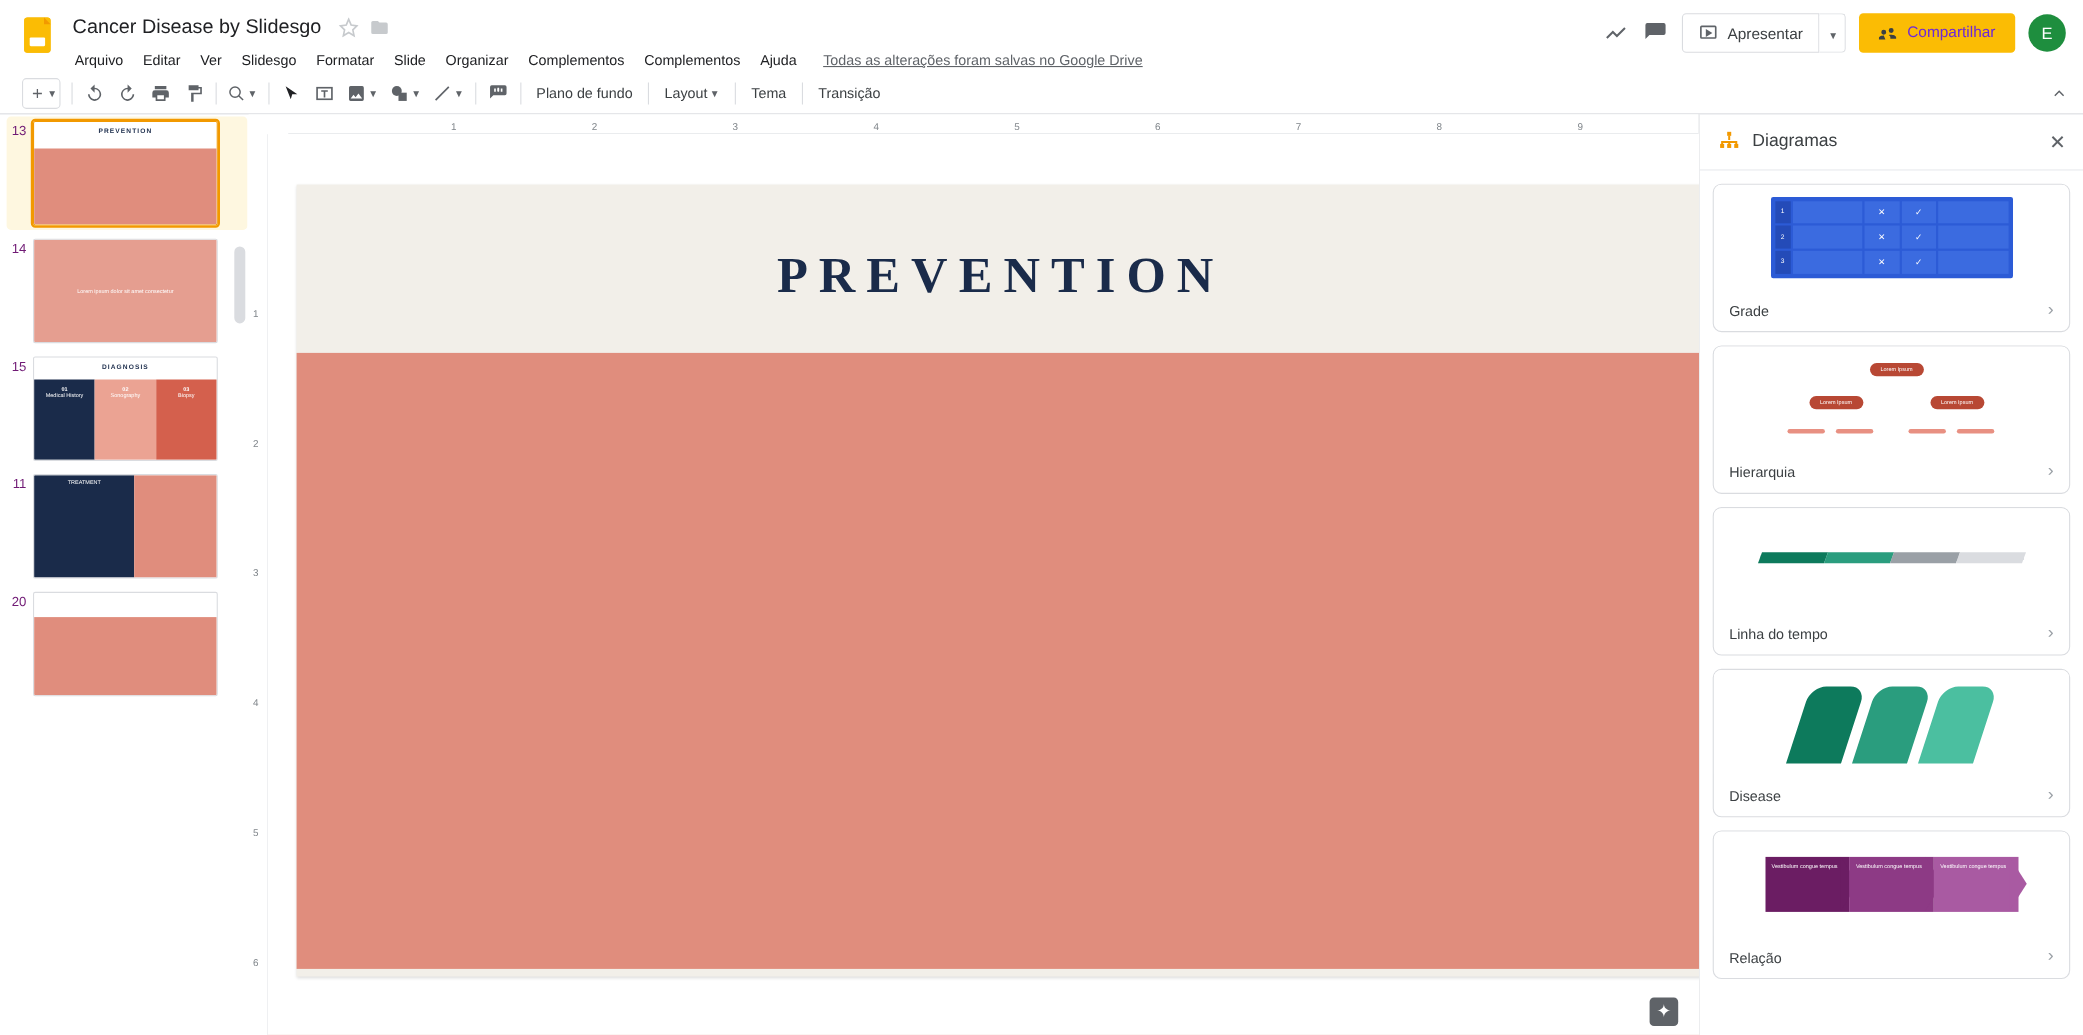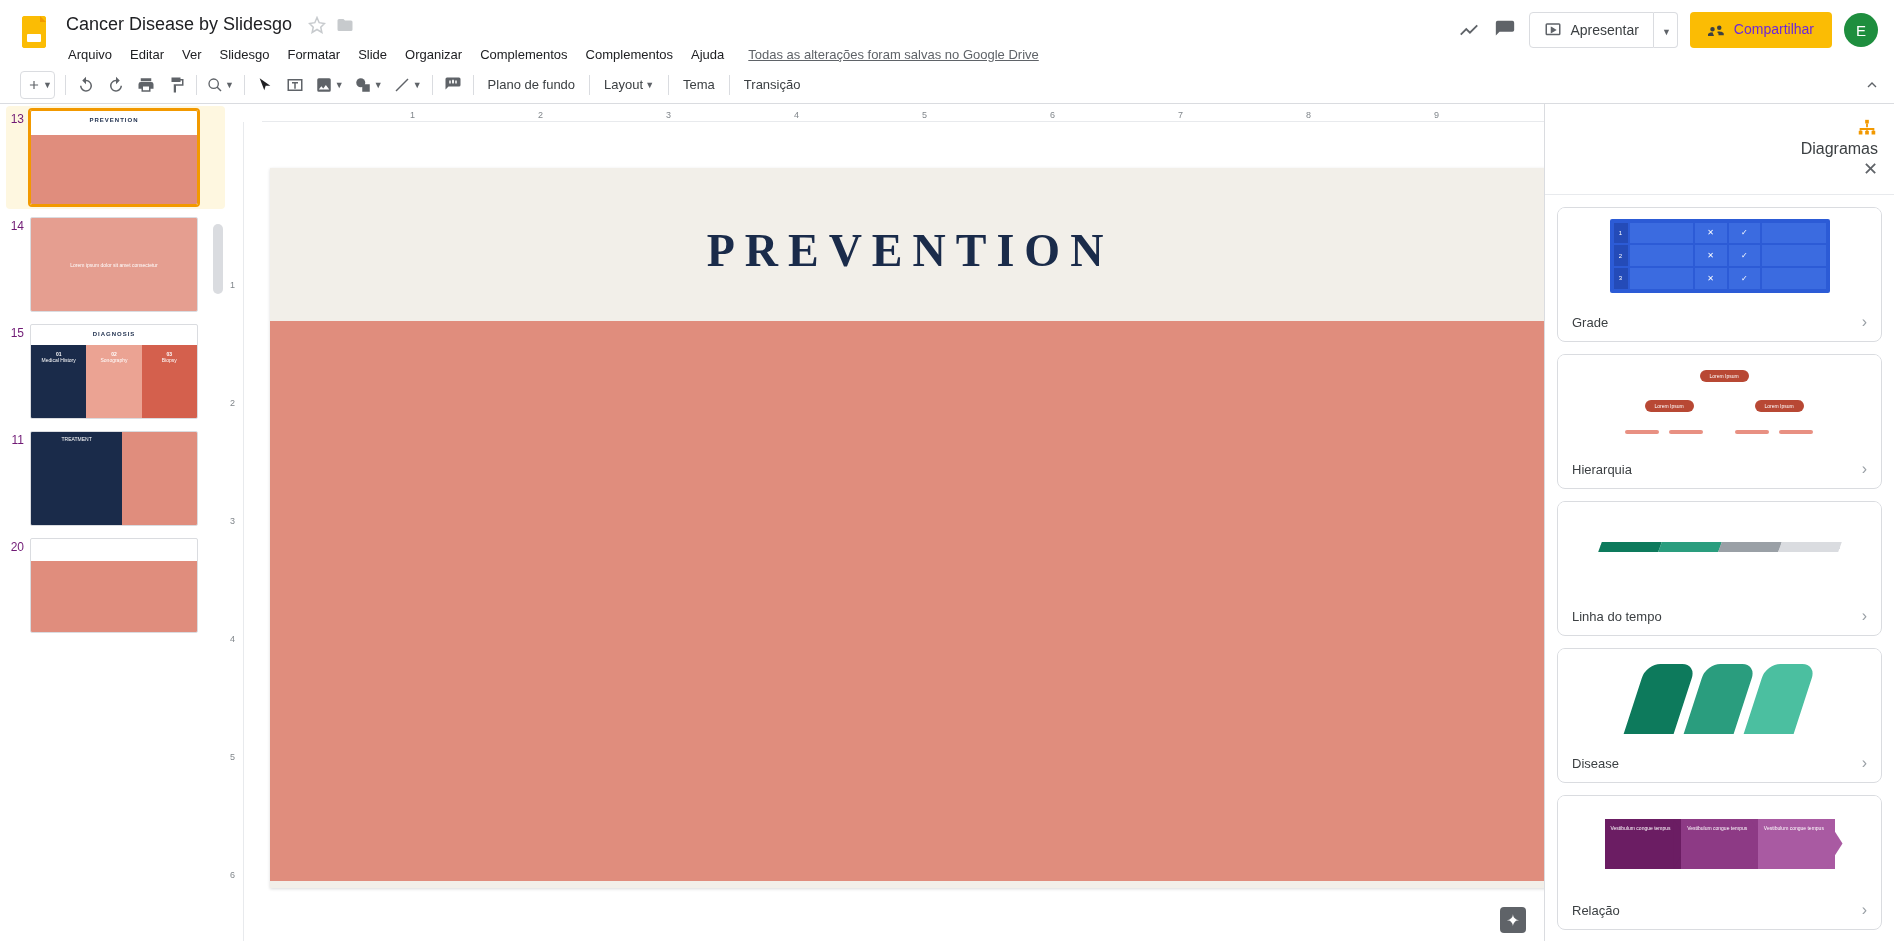--- a/index.html
+++ b/index.html
@@ -56,21 +56,21 @@
 .ruler-v { width:18px; border-right:1px solid #e8eaed; position:relative; font-size:9px; color:#80868b;}
 .ruler-v span{position:absolute;left:4px;transform:rotate(0);}
 .stage { flex:1; position:relative; background:#fff; overflow:auto;}
 .slide { position:absolute; left:26px; top:46px; width:1280px; height:720px; background:#f2efe9; box-shadow:0 1px 3px rgba(0,0,0,.15); }
 .slide-title { font-size:46px; letter-spacing:10px; color:#1a2b4a; text-align:center; padding:56px 0 44px; font-weight:600; font-family:Georgia,serif;}
 .slide-body { background:#e08d7d; height:560px;}
 .fab{position:absolute;right:18px;bottom:8px;width:26px;height:26px;background:#5f6368;border-radius:4px;display:flex;align-items:center;justify-content:center;color:#fff;font-size:16px;cursor:pointer;}
 
 
 .sidepanel { width:350px; border-left:1px solid #dadce0; display:flex; flex-direction:column;}
-.sp-head { display:flex; align-items:flex-end; padding:14px 16px; border-bottom:1px solid #e8eaed;flex-direction:column;}
+.sp-head { display:flex; align-items:center; gap:10px; padding:14px 16px; border-bottom:1px solid #e8eaed;}
 .sp-head .sp-icon{color:#f29900;}
 .sp-title { font-size:16px; color:#3c4043;}
 .sp-close { margin-left:auto; cursor:pointer; font-size:18px; color:#5f6368;}
 .sp-body { flex:1; overflow-y:auto; padding:12px;}
 .diag-card { border:1px solid #dadce0; border-radius:8px; margin-bottom:12px; cursor:pointer; overflow:hidden;}
 .diag-preview { height:95px; background:#fff; display:flex; align-items:center; justify-content:center; position:relative;}
 .diag-foot { display:flex; align-items:center; justify-content:space-between; padding:10px 14px; font-size:13px; color:#3c4043;}
 .chev { color:#9aa0a6; font-size:16px;}
 
 

